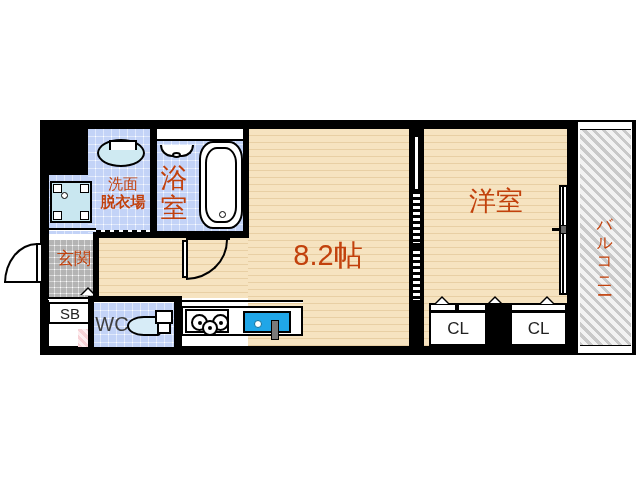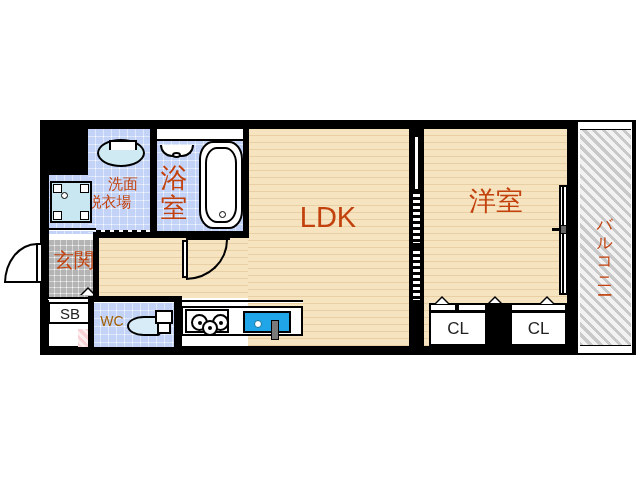--- a/index.html
+++ b/index.html
@@ -59,21 +59,21 @@
   .lbl-ldk{font-size:29px;font-weight:400;}
   .lbl-room{font-size:27px;}
   .lbl-mid{font-size:15px;}
   .lbl-cl{font-size:15px;color:#222;}
   .lbl-vert{
     writing-mode:vertical-rl;
     text-orientation:upright;
     font-size:16px;
     letter-spacing:2px;
   }
-  .lbl-genkan{font-size:20px;}
+  .lbl-genkan{font-size:17px;}
 
   
   .fx{position:absolute;box-sizing:border-box;}
   .outline{border:2px solid #000;background:#fff;}
 
   
   .tub{
     border:2px solid #000;background:#ffffff;border-radius:14px/18px;
   }
   .tub-inner{
@@ -154,31 +154,31 @@
 <body>
 
 <div id="plan-root">
 
   <div class="abs wall" style="left:40px;top:120px;width:536px;height:9px;"></div>
   <div class="abs wall" style="left:40px;top:346px;width:536px;height:9px;"></div>
   <div class="abs wall" style="left:40px;top:120px;width:9px;height:235px;"></div>
   <div class="abs wall" style="left:567px;top:120px;width:9px;height:235px;"></div>
 
   <div class="abs floor-wood" style="left:248px;top:129px;width:161px;height:217px;"></div>
-  <div class="lbl lbl-ldk" style="left:268px;top:202px;width:120px;">LDK</div>
+  <div class="lbl lbl-ldk" style="left:268px;top:240px;width:120px;">8.2帖</div>
 
   <div class="abs floor-wood" style="left:99px;top:237px;width:149px;height:61px;"></div>
 
   <div class="abs floor-tile-blue" style="left:88px;top:129px;width:68px;height:105px;"></div>
   <div class="abs floor-tile-blue" style="left:49px;top:174px;width:39px;height:60px;"></div>
 
   <div class="abs wall" style="left:49px;top:129px;width:39px;height:46px;"></div>
 
   <div class="lbl lbl-mid" style="left:94px;top:176px;width:58px;">洗面</div>
-  <div class="lbl lbl-mid" style="left:76px;top:194px;width:66px;">脱衣場</div>
+  <div class="lbl lbl-mid" style="left:90px;top:194px;width:66px;font-weight:bold;">脱衣場</div>
 
   <div class="fx bowl" style="left:97px;top:139px;width:48px;height:28px;">
     <div class="bowl-top"></div>
   </div>
 
   <div class="fx wm" style="left:50px;top:181px;width:42px;height:42px;">
     <div class="cnr" style="left:1px;top:1px;"></div>
     <div class="cnr" style="right:1px;top:1px;"></div>
     <div class="cnr" style="left:1px;bottom:1px;"></div>
     <div class="cnr" style="right:1px;bottom:1px;"></div>
@@ -218,21 +218,21 @@
   <div class="abs door-arc" style="left:4px;top:243px;width:33px;height:40px;"></div>
   <div class="abs" style="left:4px;top:281px;width:34px;height:2px;background:#000;"></div>
 
   <div class="abs floor-pink outline" style="left:48px;top:302px;width:44px;height:22px;"></div>
   <div class="lbl lbl-cl" style="left:48px;top:306px;width:44px;">SB</div>
   <div class="abs" style="left:48px;top:297px;width:44px;height:3px;background:#fff;border-top:2px solid #000;"></div>
 
   <div class="abs floor-pink" style="left:78px;top:329px;width:24px;height:18px;"></div>
 
   <div class="abs floor-tile-blue" style="left:93px;top:303px;width:83px;height:44px;"></div>
-  <div class="lbl" style="left:90px;top:314px;width:44px;font-size:14px;color:#a16207;">WC</div>
+  <div class="lbl" style="left:90px;top:314px;width:44px;font-size:20px;color:#404040;">WC</div>
 
   <div class="fx wc-bowl" style="left:127px;top:316px;width:34px;height:20px;"></div>
   <div class="fx wc-tank" style="left:155px;top:310px;width:18px;height:14px;"></div>
   <div class="fx outline" style="left:157px;top:322px;width:14px;height:12px;"></div>
 
   <div class="abs wall" style="left:88px;top:298px;width:6px;height:49px;"></div>
   <div class="abs wall" style="left:174px;top:298px;width:6px;height:49px;"></div>
   <div class="abs wall" style="left:88px;top:296px;width:92px;height:6px;"></div>
   <div class="abs wall" style="left:93px;top:237px;width:6px;height:62px;"></div>
 

